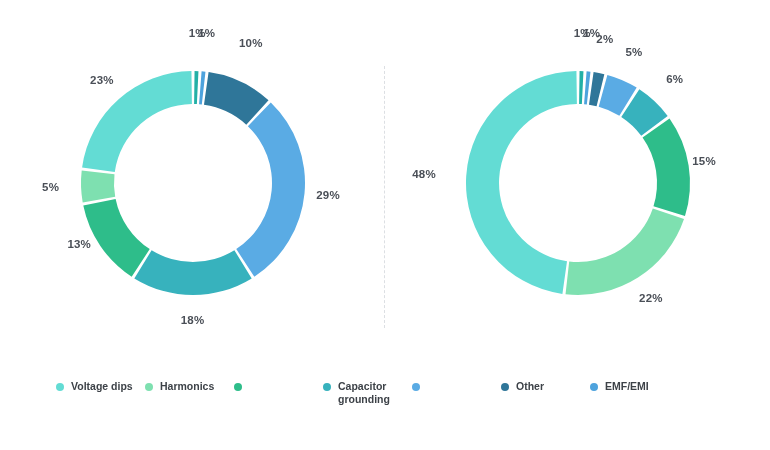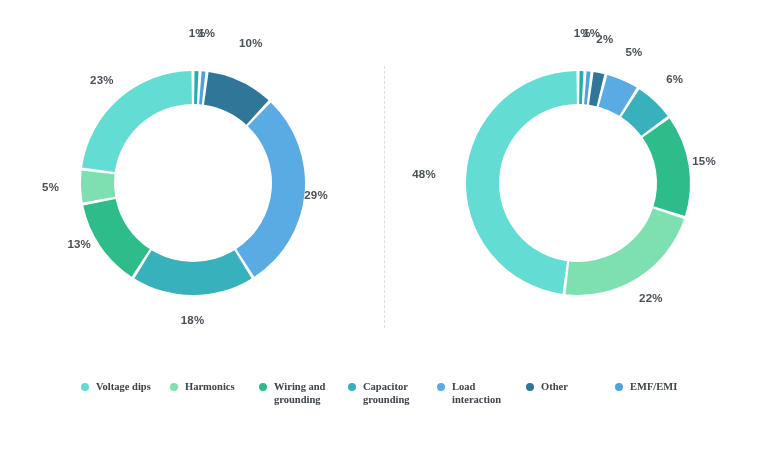--- a/index.html
+++ b/index.html
@@ -68,23 +68,22 @@
   
   .legend {
     position: absolute;
     left: 0;
     top: 380px;
     width: 770px;
     height: 50px;
     display: flex;
     flex-direction: row;
     align-items: flex-start;
-    padding-left: 81px;
+    padding-left: 56px;
     box-sizing: border-box;
-    font-family: Liberation Serif, serif;
   }
   .legend-item {
     display: flex;
     flex-direction: row;
     align-items: flex-start;
     width: 89px;
     margin-right: 0px;
   }
   .legend-swatch {
     width: 8px;
@@ -117,21 +116,21 @@
           <path d="M 222.80 64.43 A 112 112 0 0 1 206.33 238.72 L 188.26 211.10 A 79 79 0 0 0 199.88 88.17 Z" fill="#5aabe4"></path>
           <path d="M 203.69 240.39 A 112 112 0 0 1 86.31 240.39 L 103.61 212.29 A 79 79 0 0 0 186.39 212.29 Z" fill="#37b2bd"></path>
           <path d="M 83.67 238.72 A 112 112 0 0 1 35.29 167.52 L 67.61 160.89 A 79 79 0 0 0 101.74 211.10 Z" fill="#2ebd8a"></path>
           <path d="M 34.70 164.45 A 112 112 0 0 1 33.70 132.52 L 66.49 136.19 A 79 79 0 0 0 67.20 158.72 Z" fill="#7ee0b0"></path>
           <path d="M 34.09 129.41 A 112 112 0 0 1 143.44 33.01 L 143.90 66.01 A 79 79 0 0 0 66.77 134.01 Z" fill="#63dcd4"></path>
         </svg>
       <div id="labels-left">
           <div class="pct-label" style="left: 197.212px; top: 32.574px;">1%</div>
           <div class="pct-label" style="left: 206.616px; top: 33.1657px;">1%</div>
           <div class="pct-label" style="left: 250.832px; top: 43px;">10%</div>
-          <div class="pct-label" style="left: 316px; top: 195.393px;">29%</div>
+          <div class="pct-label" style="left: 328px; top: 195.393px;">29%</div>
           <div class="pct-label" style="left: 192.5px; top: 319.5px;">18%</div>
           <div class="pct-label" style="left: 79.19px; top: 244px;">13%</div>
           <div class="pct-label" style="left: 50.5701px; top: 186.96px;">5%</div>
           <div class="pct-label" style="left: 101.9px; top: 79.7348px;">23%</div>
         </div>
     </div>
 
     <div class="chart-panel right">
       <svg class="donut-svg" id="donut-right" width="290" height="290" viewBox="0 0 290 290">
           <path d="M 146.56 33.01 A 112 112 0 0 1 150.47 33.13 L 148.86 66.09 A 79 79 0 0 0 146.10 66.01 Z" fill="#23b0a6"></path>
@@ -162,29 +161,27 @@
       <div class="legend-item">
         <span class="legend-swatch" style="background: rgb(99, 220, 212);"></span>
         <span class="legend-label">Voltage dips</span>
       </div>
       <div class="legend-item">
         <span class="legend-swatch" style="background: rgb(126, 224, 176);"></span>
         <span class="legend-label">Harmonics</span>
       </div>
       <div class="legend-item">
         <span class="legend-swatch" style="background: rgb(46, 189, 138);"></span>
-        <span class="legend-label">Wiring and grounding</span>
       </div>
       <div class="legend-item">
         <span class="legend-swatch" style="background: rgb(55, 178, 189);"></span>
         <span class="legend-label">Capacitor grounding</span>
       </div>
       <div class="legend-item">
         <span class="legend-swatch" style="background: rgb(90, 171, 228);"></span>
-        <span class="legend-label">Load interaction</span>
       </div>
       <div class="legend-item">
         <span class="legend-swatch" style="background: rgb(47, 118, 153);"></span>
         <span class="legend-label">Other</span>
       </div>
       <div class="legend-item">
         <span class="legend-swatch" style="background: rgb(78, 163, 221);"></span>
         <span class="legend-label">EMF/EMI</span>
       </div>
     </div>

